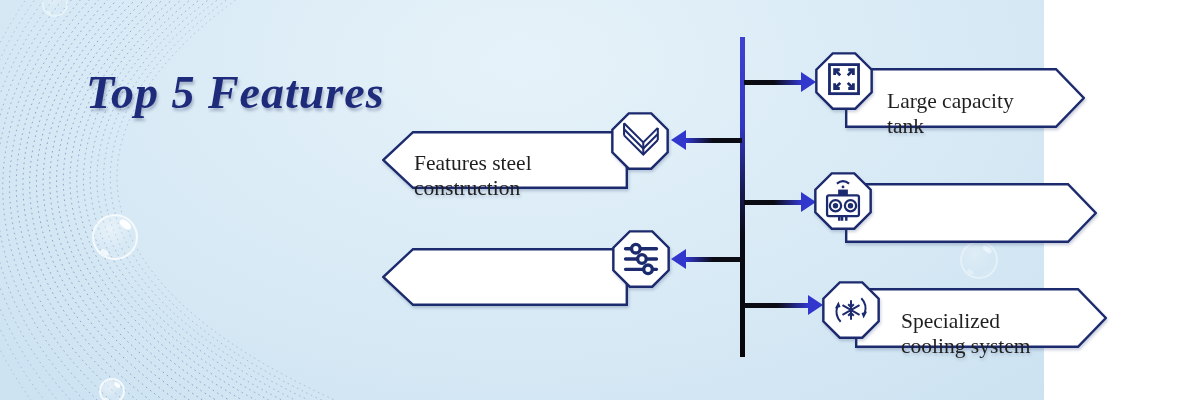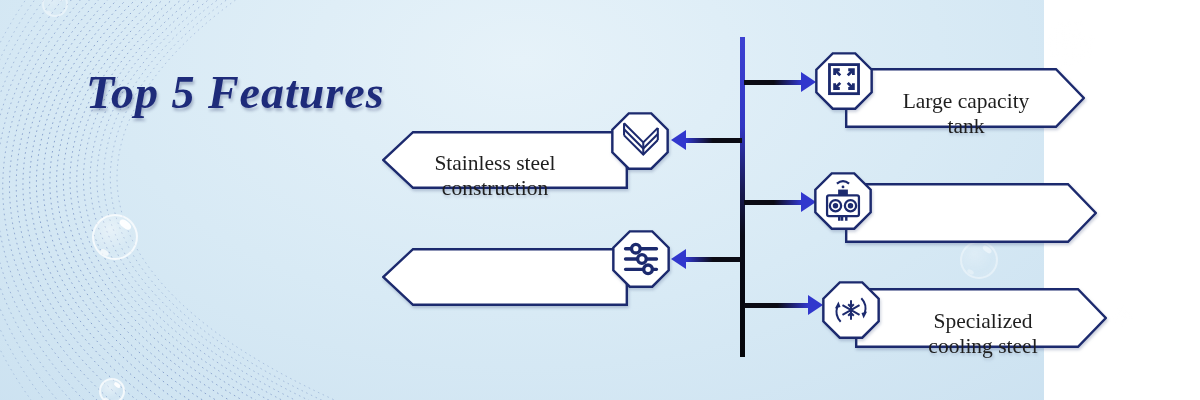--- a/index.html
+++ b/index.html
@@ -35,21 +35,21 @@
   .stem.left{background:linear-gradient(90deg,var(--arrow-blue,#3137cd) 0%,#0b0b14 48%,#0b0b14 100%);}
   .arrowhead{position:absolute;width:0;height:0;z-index:3;
     border-top:10px solid transparent;border-bottom:10px solid transparent;}
   .arrowhead.right{border-left:15px solid var(--arrow-blue,#3137cd);}
   .arrowhead.left{border-right:15px solid var(--arrow-blue,#3137cd);}
 
   
   .banner{position:absolute;z-index:4;filter:drop-shadow(1px 2px 1.5px rgba(50,70,120,.28));}
   .banner svg{display:block;}
   .banner .label{position:absolute;top:0;bottom:0;display:flex;align-items:center;justify-content:center;
-    text-align:center;font-size:21.5px;line-height:1.18;color:var(--label-text,#1f1f1f);margin-top:32px;}
+    text-align:left;font-size:21.5px;line-height:1.18;color:var(--label-text,#1f1f1f);margin-top:32px;}
 
   
   .badge{position:absolute;width:60px;height:60px;z-index:5;filter:drop-shadow(1px 2px 1.5px rgba(50,70,120,.25));}
   .badge svg{display:block;}
 </style>
 </head>
 <body>
 
 <div id="stage">
 
@@ -110,40 +110,40 @@
     <svg width="240" height="60" viewBox="0 0 240 60">
       <polygon points="1.2,1.2 211,1.2 238.8,30 211,58.8 1.2,58.8" fill="#ffffff" stroke="#1c2a6e" stroke-width="2.4"></polygon>
     </svg>
     <div class="label" style="left:42px;right:40px;">Large capacity tank</div>
   </div>
 
   <div class="banner" style="left:382px;top:131px;width:246px;height:58px;">
     <svg width="246" height="58" viewBox="0 0 246 58">
       <polygon points="244.8,1.2 31,1.2 1.2,29 31,56.8 244.8,56.8" fill="#ffffff" stroke="#1c2a6e" stroke-width="2.4"></polygon>
     </svg>
-    <div class="label" style="left:32px;right:52px;">Stainless steel construction</div>
+    <div class="label" style="left:32px;right:52px;">Features steel construction</div>
   </div>
 
   <div class="banner" style="left:845px;top:183px;width:252px;height:60px;">
     <svg width="252" height="60" viewBox="0 0 252 60">
       <polygon points="1.2,1.2 223,1.2 250.8,30 223,58.8 1.2,58.8" fill="#ffffff" stroke="#1c2a6e" stroke-width="2.4"></polygon>
     </svg>
   </div>
 
   <div class="banner" style="left:382px;top:248px;width:246px;height:58px;">
     <svg width="246" height="58" viewBox="0 0 246 58">
       <polygon points="244.8,1.2 31,1.2 1.2,29 31,56.8 244.8,56.8" fill="#ffffff" stroke="#1c2a6e" stroke-width="2.4"></polygon>
     </svg>
   </div>
 
   <div class="banner" style="left:855px;top:288px;width:252px;height:60px;">
     <svg width="252" height="60" viewBox="0 0 252 60">
       <polygon points="1.2,1.2 223,1.2 250.8,30 223,58.8 1.2,58.8" fill="#ffffff" stroke="#1c2a6e" stroke-width="2.4"></polygon>
     </svg>
-    <div class="label" style="left:46px;right:42px;">Specialized cooling steel</div>
+    <div class="label" style="left:46px;right:42px;">Specialized cooling system</div>
   </div>
 
   <div class="badge" style="left:814px;top:51px;">
     <svg width="60" height="60" viewBox="0 0 64 64">
       <polygon points="20,2.5 44,2.5 61.5,20 61.5,44 44,61.5 20,61.5 2.5,44 2.5,20" fill="#ffffff" stroke="#1c2a6e" stroke-width="2.6"></polygon>
       <g stroke="#1c2a6e" fill="none" stroke-width="3">
         <rect x="16.5" y="14.5" width="31" height="31"></rect>
         <path d="M28 26 L22 20 M22 25.5 L22 20 L27.5 20"></path>
         <path d="M36 26 L42 20 M42 25.5 L42 20 L36.5 20"></path>
         <path d="M28 34 L22 40 M22 34.5 L22 40 L27.5 40"></path>

